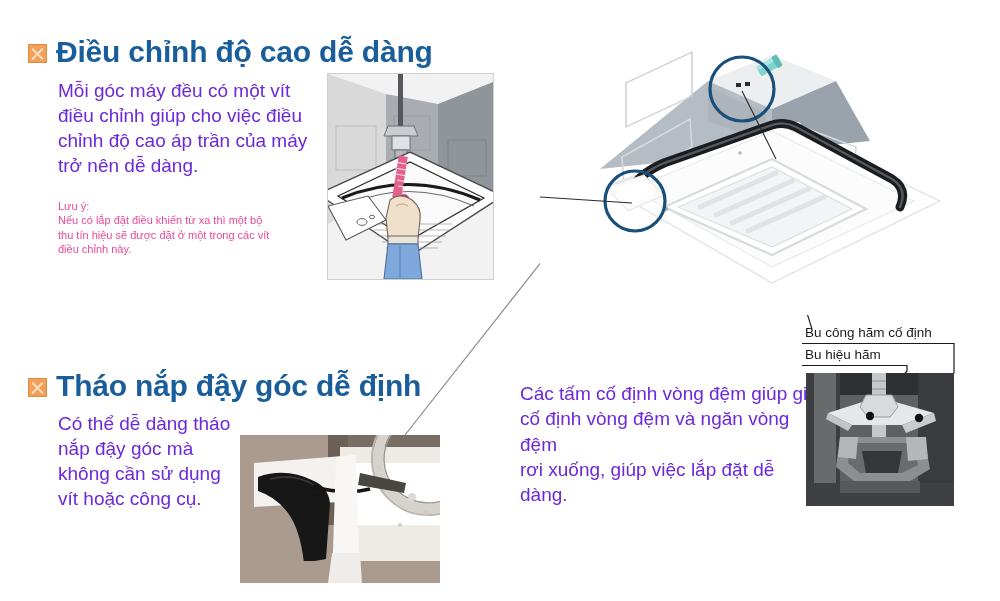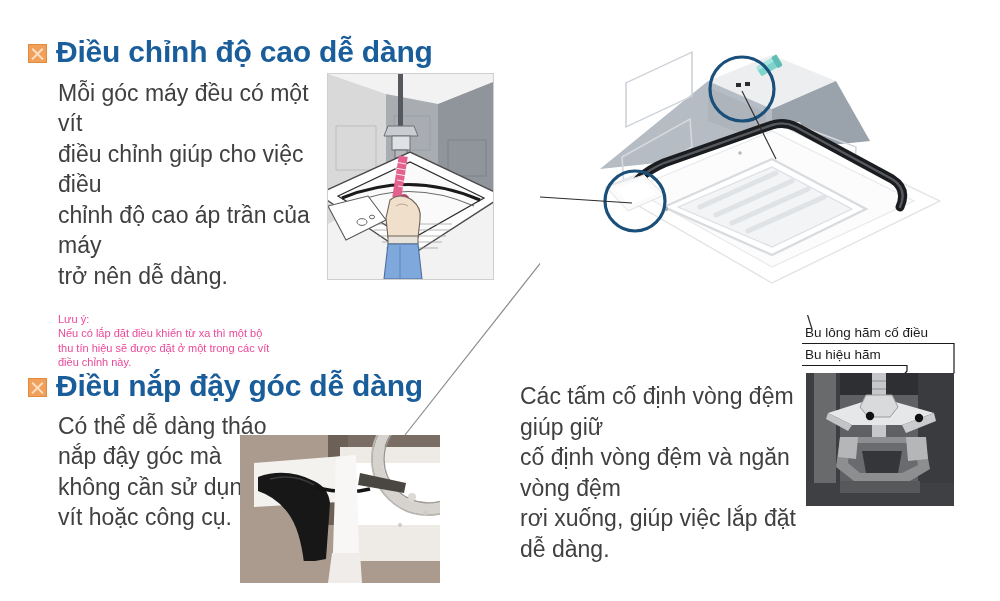--- a/index.html
+++ b/index.html
@@ -23,21 +23,21 @@
     content:"";position:absolute;left:1px;top:8px;width:15px;height:2.4px;
     background:#fbe0c4;
   }
   .bullet::before{transform:rotate(45deg);}
   .bullet::after{transform:rotate(-45deg);}
   .heading{
     font-size:30px;font-weight:bold;color:#1a5d9b;
     line-height:1.12;letter-spacing:-0.2px;white-space:nowrap;
   }
   .body-text{
-    font-size:23px;color:#404040;line-height:1.33;
+    font-size:19px;color:#6d28d9;line-height:1.33;
     white-space:pre-line;
   }
   .note-text{
     font-size:11px;color:#ec4899;line-height:1.32;
     white-space:pre-line;
   }
 
   #blk-height{left:28px;top:24px;width:310px;}
   #blk-height .body-text{margin:9px 0 0 30px;}
   #blk-height .note-text{margin:20px 0 0 30px;}
@@ -106,21 +106,21 @@
 trở nên dễ dàng.</div>
     <div class="note-text">Lưu ý:
 Nếu có lắp đặt điều khiển từ xa thì một bộ
 thu tín hiệu sẽ được đặt ở một trong các vít
 điều chỉnh này.</div>
   </div>
 
   <div class="block" id="blk-cover">
     <div class="head-row">
       <div class="bullet"></div>
-      <div class="heading">Điều nắp đậy góc dễ dàng</div>
+      <div class="heading">Tháo nắp đậy góc dễ định</div>
     </div>
     <div class="body-text">Có thể dễ dàng tháo
 nắp đậy góc mà
 không cần sử dụng
 vít hoặc công cụ.</div>
   </div>
 
   <div class="block" id="blk-hang">
     <div class="body-text">Các tấm cố định vòng đệm giúp giữ
 cố định vòng đệm và ngăn vòng đệm
@@ -317,19 +317,19 @@
       <circle cx="202" cy="60" r="32" fill="none" stroke="#1a4f7a" stroke-width="3.2"></circle>
 
       <circle cx="95" cy="172" r="30" fill="none" stroke="#1a4f7a" stroke-width="3.2"></circle>
 
       <line x1="0" y1="168" x2="92" y2="174" stroke="#2b2b2b" stroke-width="1.1"></line>
 
       <line x1="202" y1="62" x2="236" y2="130" stroke="#2b2b2b" stroke-width="1.1"></line>
     </svg>
   </div>
 
-  <div class="callout-label" id="lbl-bolt-fixed">Bu lông hãm cố điều</div>
+  <div class="callout-label" id="lbl-bolt-fixed">Bu công hãm cố định</div>
   <div class="lbl-underline" id="ul-1"></div>
 
   <div class="callout-label" id="lbl-bolt">Bu hiệu hãm</div>
   <div class="lbl-underline" id="ul-2"></div>
 
 </div>
 
 </body></html>

